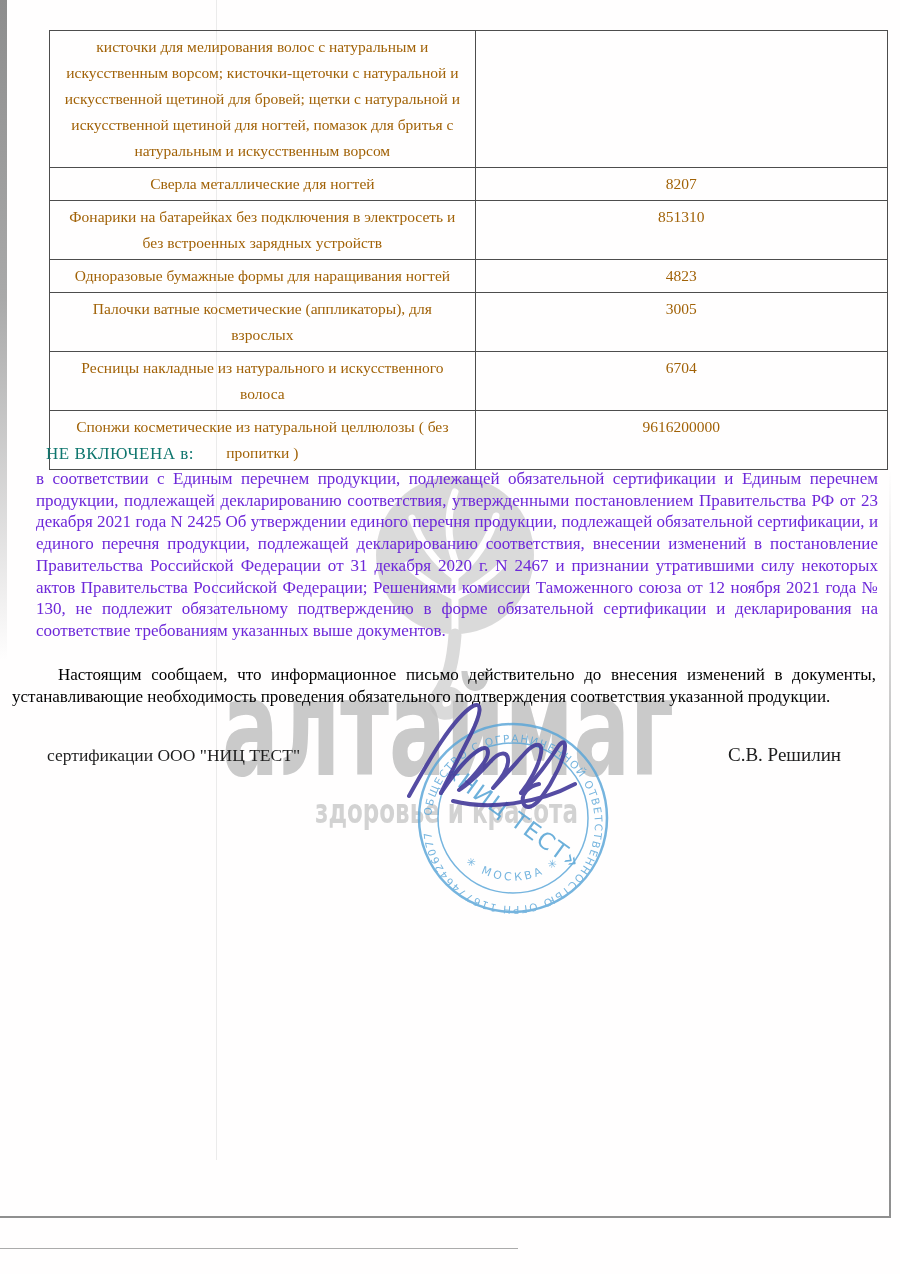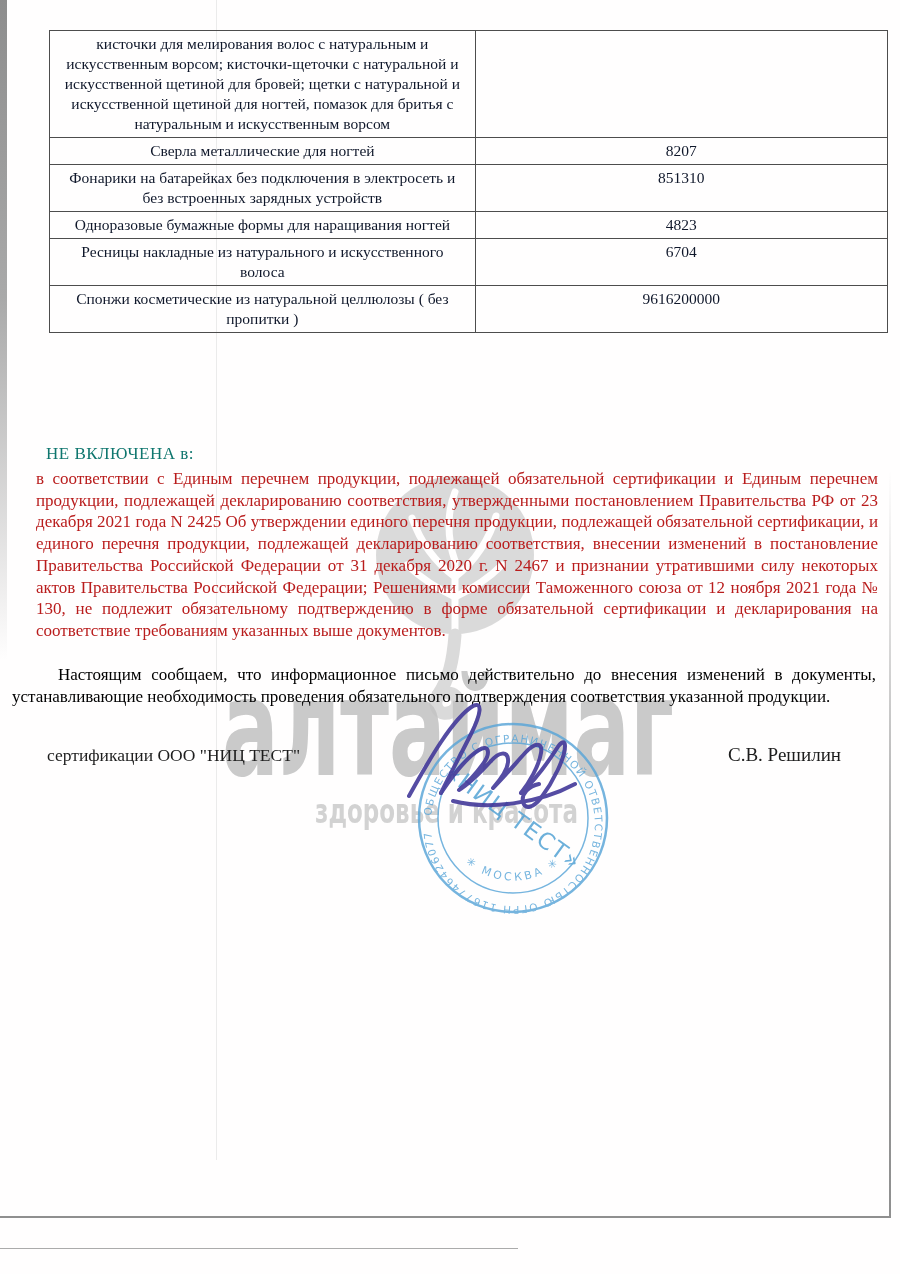--- a/index.html
+++ b/index.html
@@ -12,27 +12,27 @@
   .bottom-border{position:absolute;left:0;top:1216px;width:891px;height:2px;background:#8f8f8f;}
   .right-border{position:absolute;left:889px;top:470px;width:2px;height:748px;
       background:linear-gradient(to bottom,rgba(153,153,153,0),#9a9a9a 60%,#8f8f8f);}
   .bottom-line2{position:absolute;left:0;top:1248px;width:518px;height:1px;background:#ababab;}
   
   .wm{position:absolute;pointer-events:none;}
   .wm text{font-family:"DejaVu Sans", sans-serif;}
   
   table.codes{position:absolute;left:49px;top:30px;width:839px;border-collapse:collapse;
       table-layout:fixed;}
-  table.codes td{border:1px solid #4d4d4d;font-size:15.5px;line-height:20px;
-      text-align:center;vertical-align:top;padding:3px 10px;color:#0f172a;margin-top:11px;}
+  table.codes td{border:1px solid #4d4d4d;font-size:15.5px;line-height:26px;
+      text-align:center;vertical-align:top;padding:3px 10px;color:#a16207;margin-top:11px;}
   td.code-cell{padding:3px 6px;font-size:15.5px;}
   
   .heading{position:absolute;left:46px;top:444px;font-size:17px;letter-spacing:.5px;color:#0f766e;}
   .para1{position:absolute;left:36px;top:468px;width:842px;font-size:17px;line-height:21.7px;
-      text-align:justify;color:#b91c1c;}
+      text-align:justify;color:#6d28d9;}
   .para2{position:absolute;left:12px;top:664px;width:864px;font-size:17px;line-height:21.7px;
       text-align:justify;text-indent:46px;color:#000000;}
   .sig-role{position:absolute;left:47px;top:744px;font-size:17.5px;line-height:23px;color:#1d1d1d;}
   .sig-name{position:absolute;left:728px;top:744px;font-size:19px;color:#1d1d1d;}
   
   .stamp{position:absolute;left:413px;top:718px;opacity:.82;}
   .stamp text{font-family:"DejaVu Sans", sans-serif;}
   .autograph{position:absolute;left:403px;top:698px;opacity:.9;}
 </style>
 </head>
@@ -90,20 +90,24 @@
       <td>Фонарики на батарейках без подключения в электросеть и без встроенных зарядных устройств</td>
       <td class="code-cell">851310</td>
     </tr>
 
 
     <tr>
       <td>Одноразовые бумажные формы для наращивания ногтей</td>
       <td class="code-cell">4823</td>
     </tr>
 
+    <tr>
+      <td>Палочки ватные косметические (аппликаторы), для взрослых</td>
+      <td class="code-cell">3005</td>
+    </tr>
 
     <tr>
       <td>Ресницы накладные из натурального и искусственного волоса</td>
       <td class="code-cell">6704</td>
     </tr>
 
 
     <tr>
       <td>Спонжи косметические из натуральной целлюлозы ( без пропитки )</td>
       <td class="code-cell">9616200000</td>

